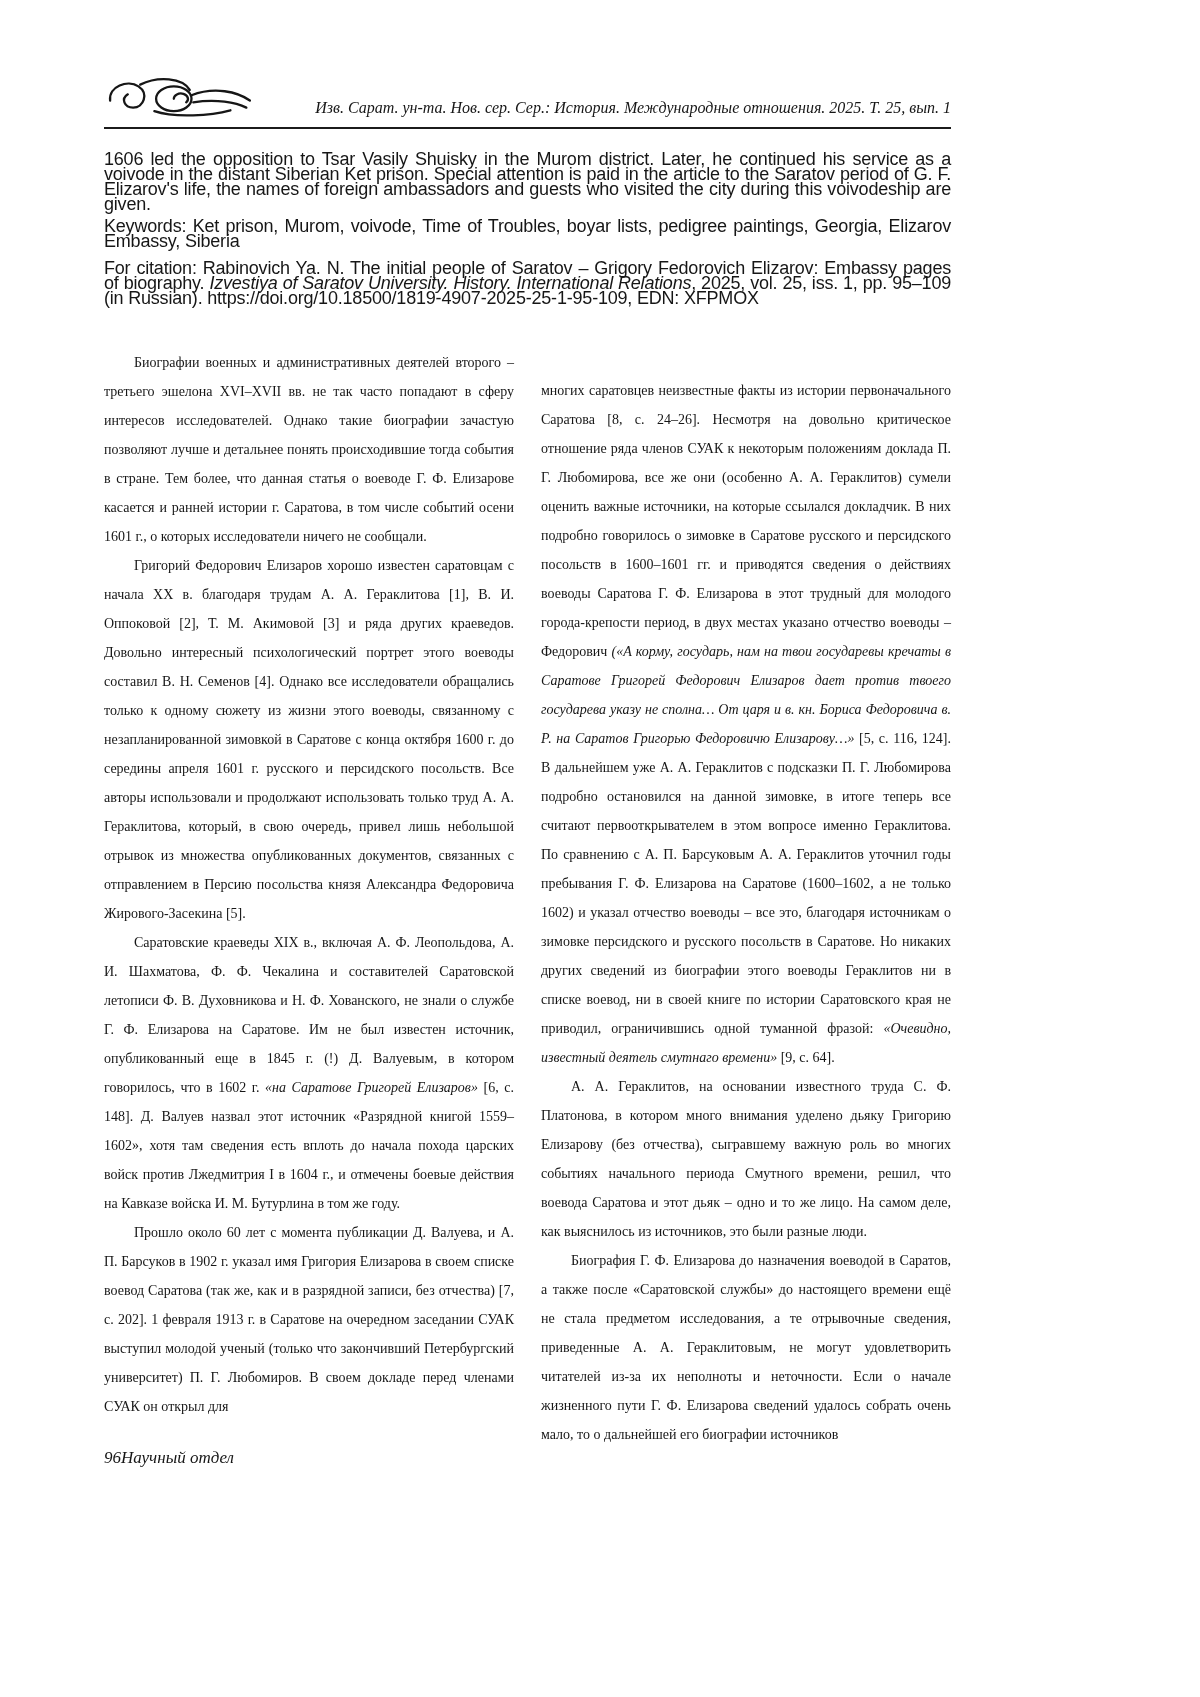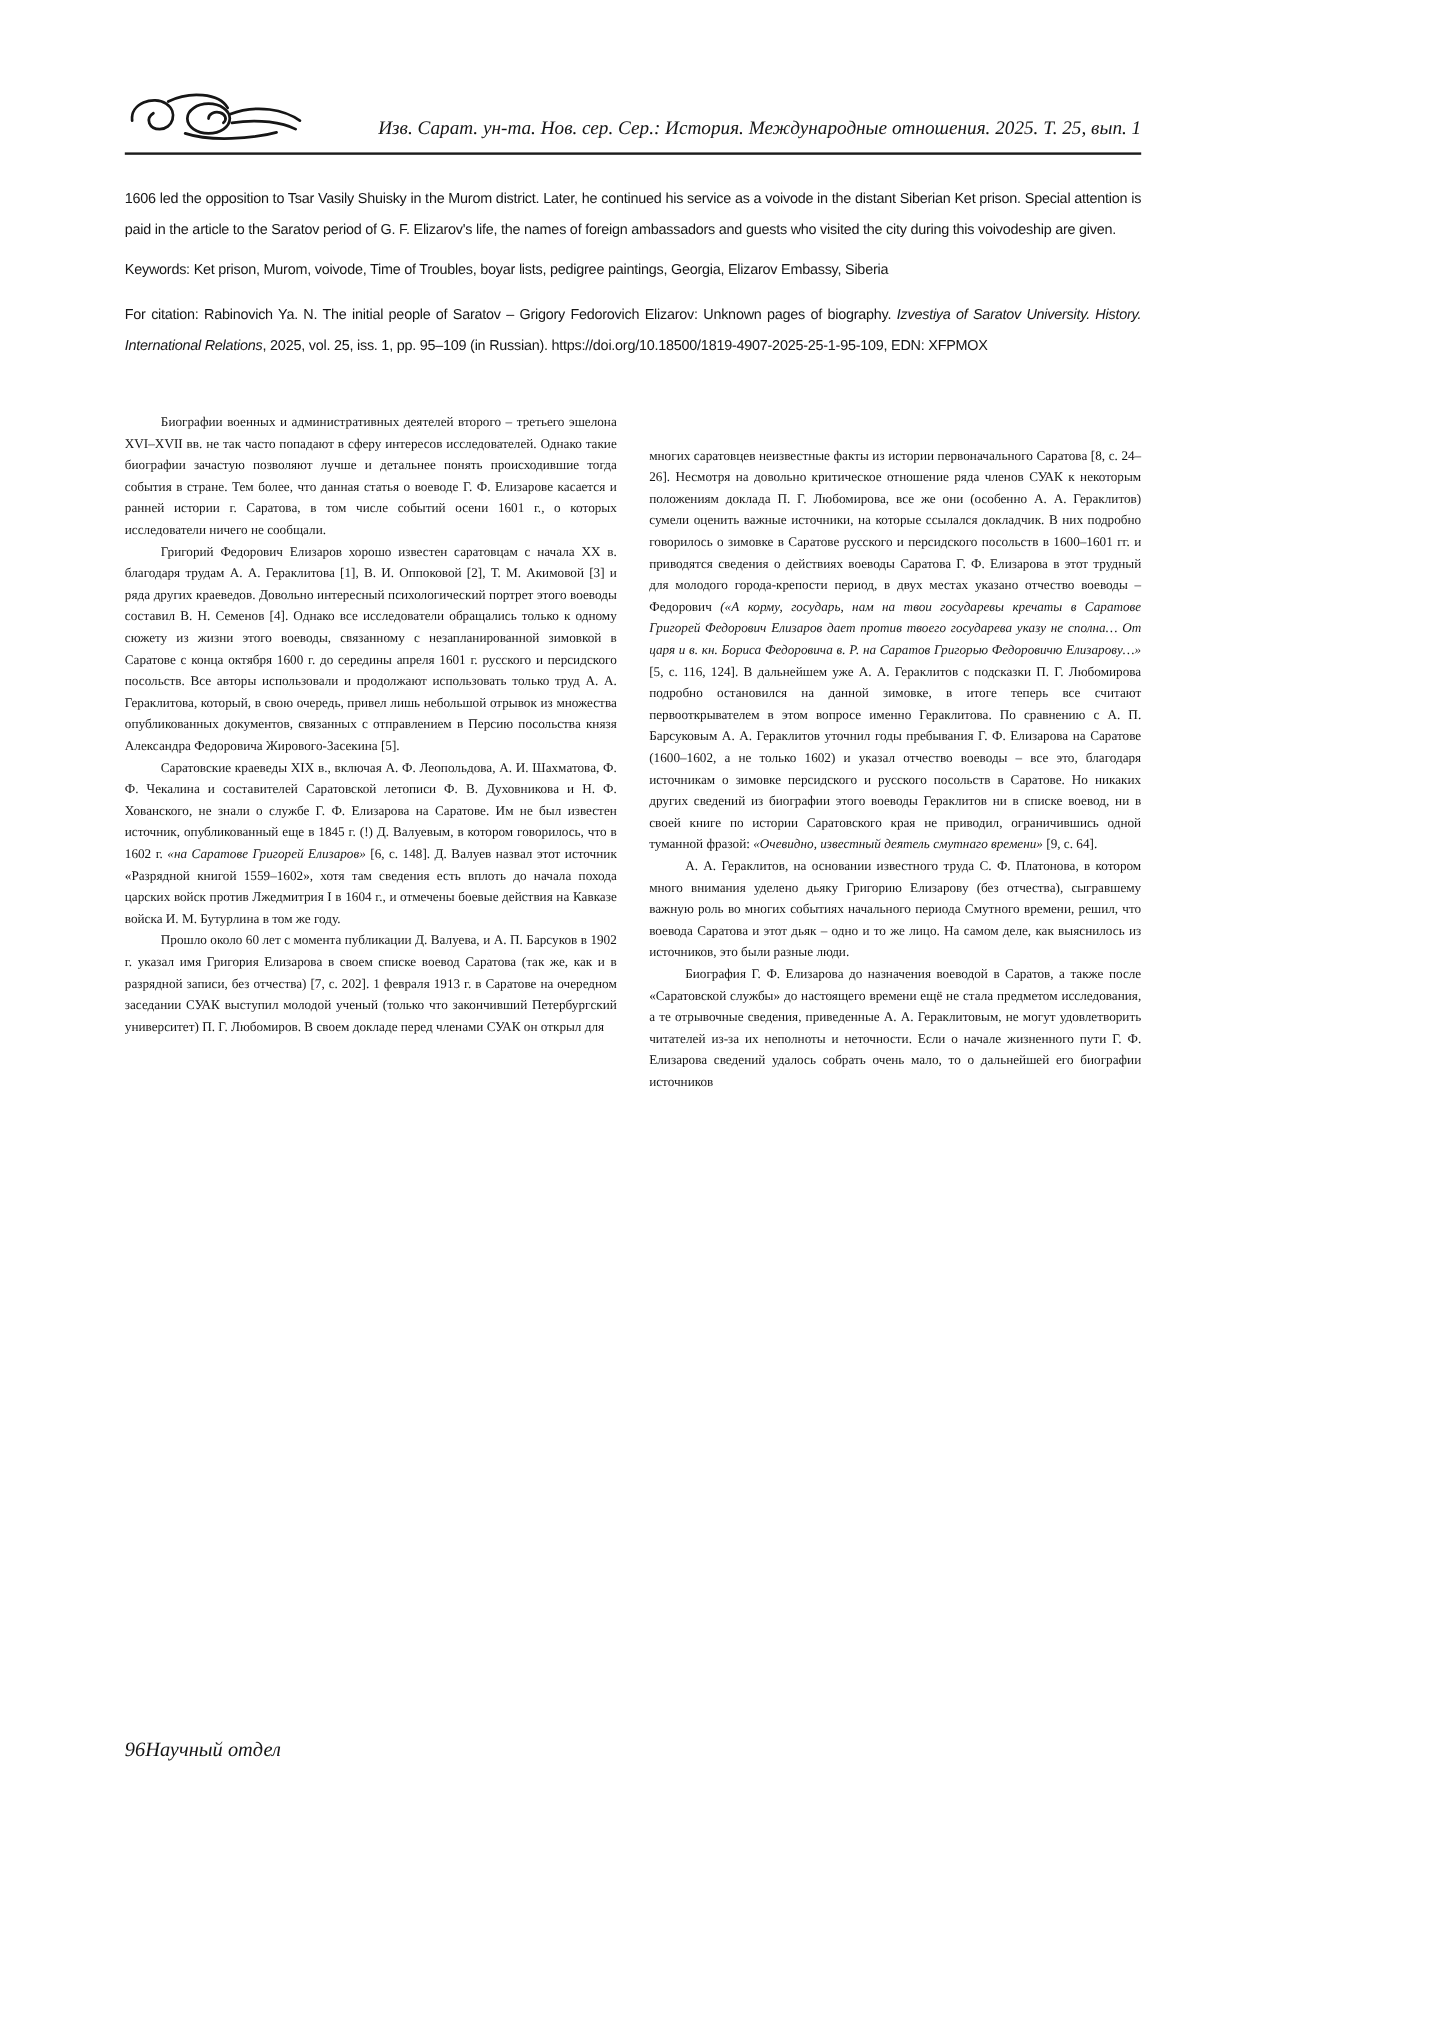--- a/index.html
+++ b/index.html
@@ -30,42 +30,42 @@
     font-style: italic;
     font-size: 16px;
     line-height: 1.2;
     padding-bottom: 3px;
     text-align: right;
     white-space: nowrap;
   }
   
   .front {
     font-family: "Liberation Sans", sans-serif;
-    font-size: 12px;
-    line-height: 26px;
+    font-size: 18px;
+    line-height: 15px;
     letter-spacing: -0.2px;
     text-align: justify;
     margin-top: 23px;
   }
   .front p { margin: 0; }
   .front .keywords-line { margin-top: 7px; }
   .front .citation-line { margin-top: 12px; }
   .front .license-line  { margin-top: 12px; }
   .front b { font-weight: 400; }
   .front i { font-style: italic; }
   
   .columns {
     display: flex;
     gap: 27px;
     margin-top: 42px;
   }
   .col {
     flex: 1 1 0;
-    font-size: 11px;
-    line-height: 18px;
+    font-size: 14px;
+    line-height: 29px;
     text-align: justify;
     hyphens: auto;
     -webkit-hyphens: auto;
   }
   .col p { margin: 0; text-indent: 30px; }
   .col p.no-indent { text-indent: 0; margin-top: 28px; }
   .col i { font-style: italic; }
   
   .footer {
     position: absolute;
@@ -94,21 +94,21 @@
           <path d="M56 42 C 80 50 120 47 142 41"></path>
         </g>
       </svg>
     </div>
     <div class="journal-line">Изв. Сарат. ун-та. Нов. сер. Сер.: История. Международные отношения. 2025. Т. 25, вып. 1</div>
   </div>
 
   <section class="front">
     <p class="abstract-line">1606 led the opposition to Tsar Vasily Shuisky in the Murom district. Later, he continued his service as a voivode in the distant Siberian Ket prison. Special attention is paid in the article to the Saratov period of G. F. Elizarov's life, the names of foreign ambassadors and guests who visited the city during this voivodeship are given.</p>
     <p class="keywords-line"><b>Keywords:</b><span> Ket prison, Murom, voivode, Time of Troubles, boyar lists, pedigree paintings, Georgia, Elizarov Embassy, Siberia</span></p>
-    <p class="citation-line"><b>For citation:</b><span> Rabinovich Ya. N. The initial people of Saratov – Grigory Fedorovich Elizarov: Unknown pages of biography. </span><i>Izvestiya of Saratov University. History. International Relations</i><span>, 2025, vol. 25, iss. 1, pp. 95–109 (in Russian). https://doi.org/10.18500/1819-4907-2025-25-1-95-109, EDN: XFPMOX</span></p>
+    <p class="citation-line"><b>For citation:</b><span> Rabinovich Ya. N. The initial people of Saratov – Grigory Fedorovich Elizarov: Embassy pages of biography. </span><i>Izvestiya of Saratov University. History. International Relations</i><span>, 2025, vol. 25, iss. 1, pp. 95–109 (in Russian). https://doi.org/10.18500/1819-4907-2025-25-1-95-109, EDN: XFPMOX</span></p>
   </section>
 
   <section class="columns">
     <div class="col">
       <p><span>Биографии военных и административных деятелей второго – третьего эшелона XVI–XVII вв. не так часто попадают в сферу интересов исследователей. Однако такие биографии зачастую позволяют лучше и детальнее понять происходившие тогда события в стране. Тем более, что данная статья о воеводе Г. Ф. Елизарове касается и ранней истории г. Саратова, в том числе событий осени 1601 г., о которых исследователи ничего не сообщали.</span></p>
       <p><span>Григорий Федорович Елизаров хорошо известен саратовцам с начала XX в. благодаря трудам А. А. Гераклитова [1], В. И. Оппоковой [2], Т. М. Акимовой [3] и ряда других краеведов. Довольно интересный психологический портрет этого воеводы составил В. Н. Семенов [4]. Однако все исследователи обращались только к одному сюжету из жизни этого воеводы, связанному с незапланированной зимовкой в Саратове с конца октября 1600 г. до середины апреля 1601 г. русского и персидского посольств. Все авторы использовали и продолжают использовать только труд А. А. Гераклитова, который, в свою очередь, привел лишь небольшой отрывок из множества опубликованных документов, связанных с отправлением в Персию посольства князя Александра Федоровича Жирового-Засекина [5].</span></p>
       <p><span>Саратовские краеведы XIX в., включая А. Ф. Леопольдова, А. И. Шахматова, Ф. Ф. Чекалина и составителей Саратовской летописи Ф. В. Духовникова и Н. Ф. Хованского, не знали о службе Г. Ф. Елизарова на Саратове. Им не был известен источник, опубликованный еще в 1845 г. (!) Д. Валуевым, в котором говорилось, что в 1602 г. </span><i>«на Саратове Григорей Елизаров»</i><span> [6, с. 148]. Д. Валуев назвал этот источник «Разрядной книгой 1559–1602», хотя там сведения есть вплоть до начала похода царских войск против Лжедмитрия I в 1604 г., и отмечены боевые действия на Кавказе войска И. М. Бутурлина в том же году.</span></p>
       <p><span>Прошло около 60 лет с момента публикации Д. Валуева, и А. П. Барсуков в 1902 г. указал имя Григория Елизарова в своем списке воевод Саратова (так же, как и в разрядной записи, без отчества) [7, с. 202]. 1 февраля 1913 г. в Саратове на очередном заседании СУАК выступил молодой ученый (только что закончивший Петербургский университет) П. Г. Любомиров. В своем докладе перед членами СУАК он открыл для</span></p>
     </div>
     <div class="col">

